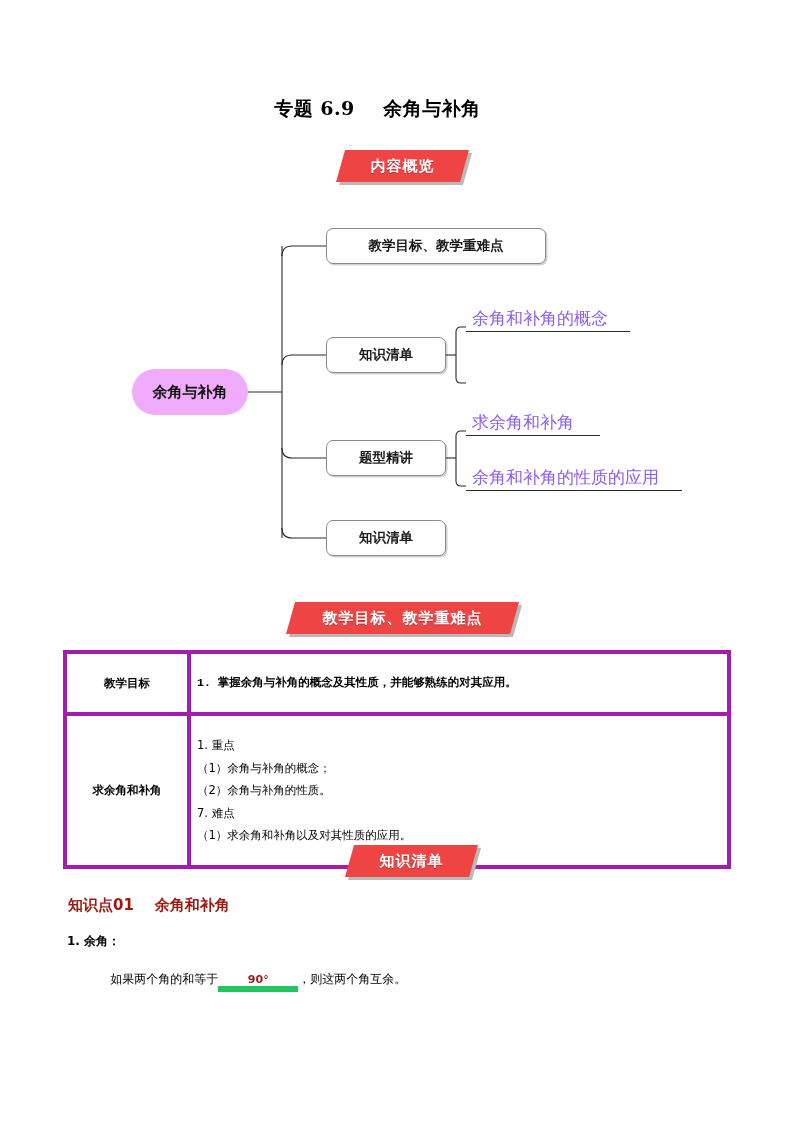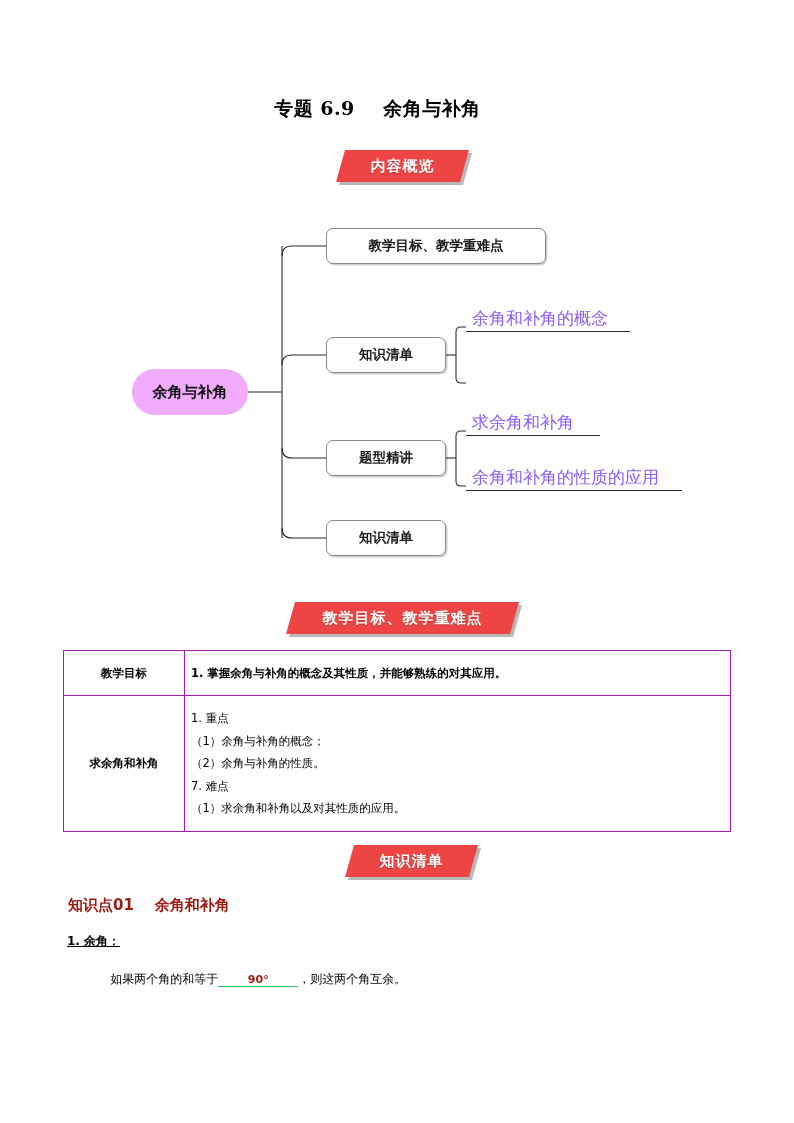--- a/index.html
+++ b/index.html
@@ -117,63 +117,63 @@
   }
 
   
   .tbl {
     position: absolute;
     border-collapse: collapse;
     table-layout: fixed;
     font-size: 11.5px;
   }
   .tbl td {
-    border: 1px solid #a21caf;
-    padding: 11px 6px;
+    border: 4px solid #a21caf;
+    padding: 18px 6px;
     vertical-align: middle;
     line-height: 1.95;
     color: #000;
   }
   .tbl td.lbl {
     text-align: center;
     font-weight: bold;
     width: 108px;
     font-family: "DejaVu Sans", sans-serif;
   }
   .tbl td.body-cell {
     text-align: left;
   }
   .cell-line { display: block; white-space: pre; }
-  .bold-line { font-weight: bold; }
+  .bold-line { font-weight: bold; font-family: Liberation Mono, monospace; }
 
   
   .kp-heading {
     position: absolute;
     font-weight: bold;
     font-size: 15px;
     color: #9c1a12;
     white-space: pre;
     font-family: "DejaVu Sans", sans-serif;
   }
   .para {
     position: absolute;
     font-size: 12px;
     color: #000;
     white-space: pre;
   }
-  .para.bold { font-weight: bold; text-decoration: underline; }
+  .para.bold { font-weight: bold; }
   .blank-wrap { position: relative; display: inline-block; }
   .blank {
     display: inline-block;
     min-width: 72px;
     text-align: center;
     color: #9c1a12;
     font-size: 11px;
     font-weight: bold;
-    border-bottom: 1px solid #22c55e;
+    border-bottom: 6px solid #22c55e;
     padding: 0 4px;
     vertical-align: baseline;
   }
 </style>
 </head>
 <body>
 
 <div class="page">
 
   <div class="doc-title">专题 6.9    余角与补角</div>

